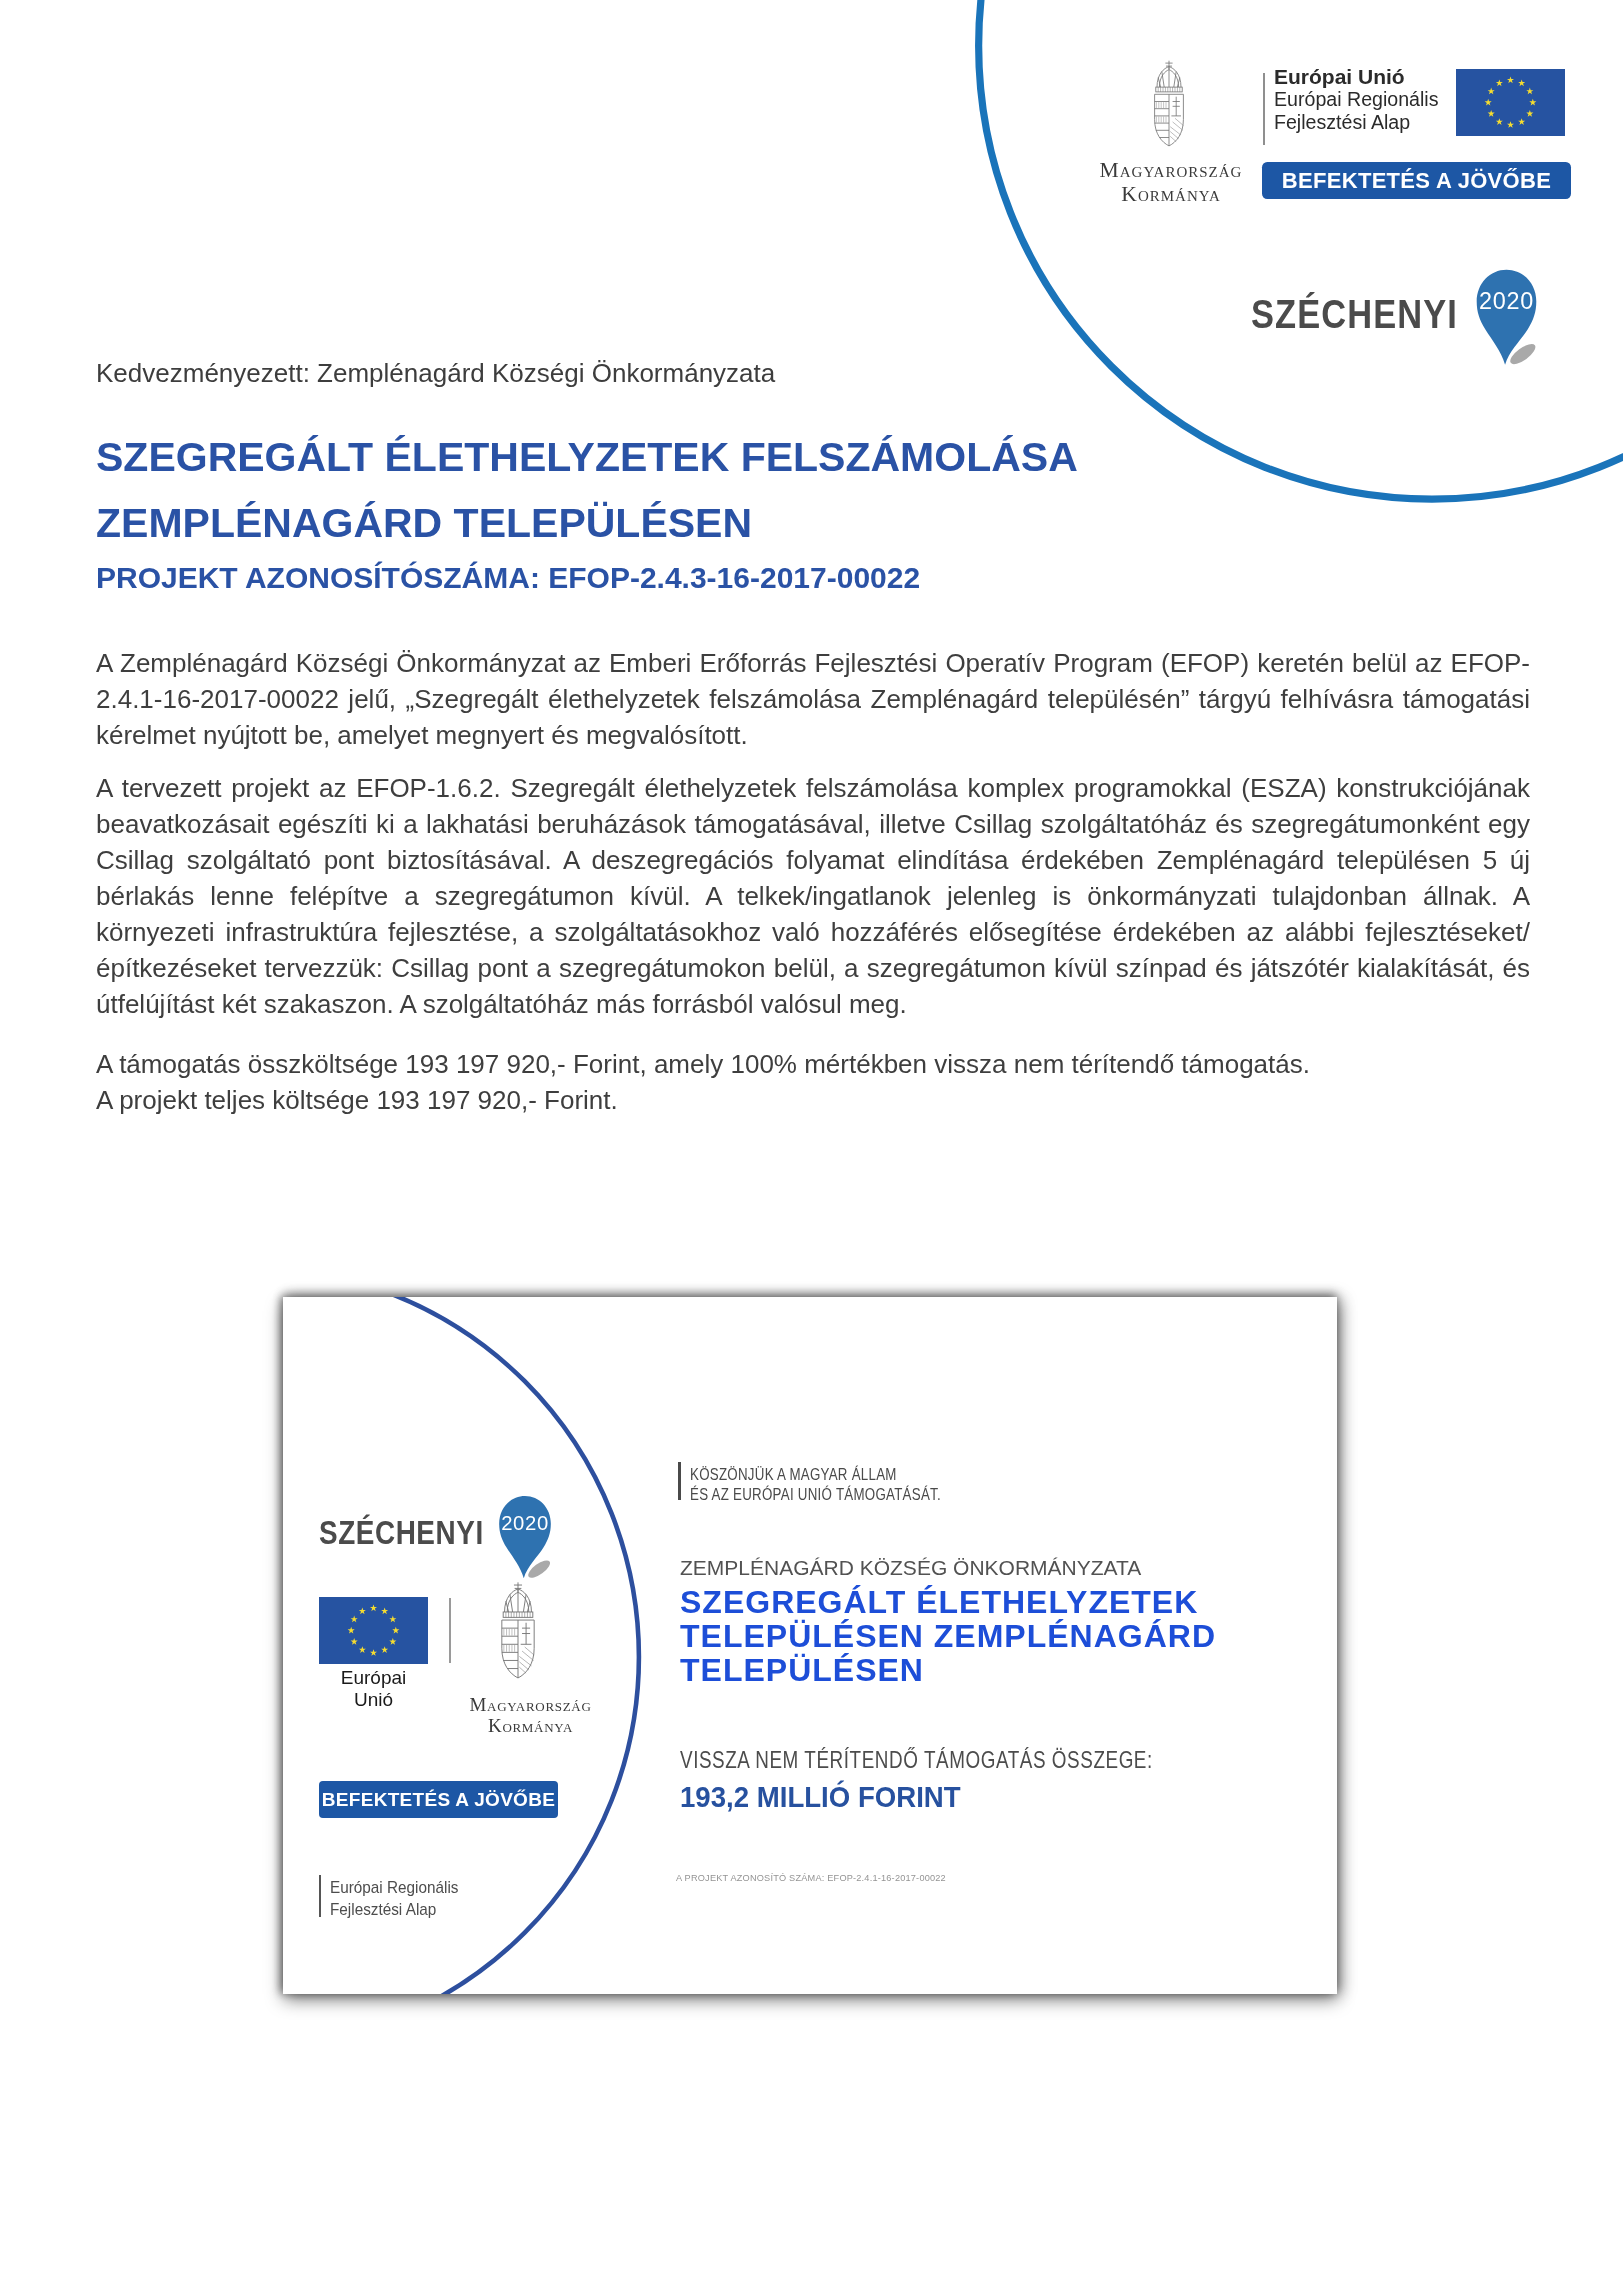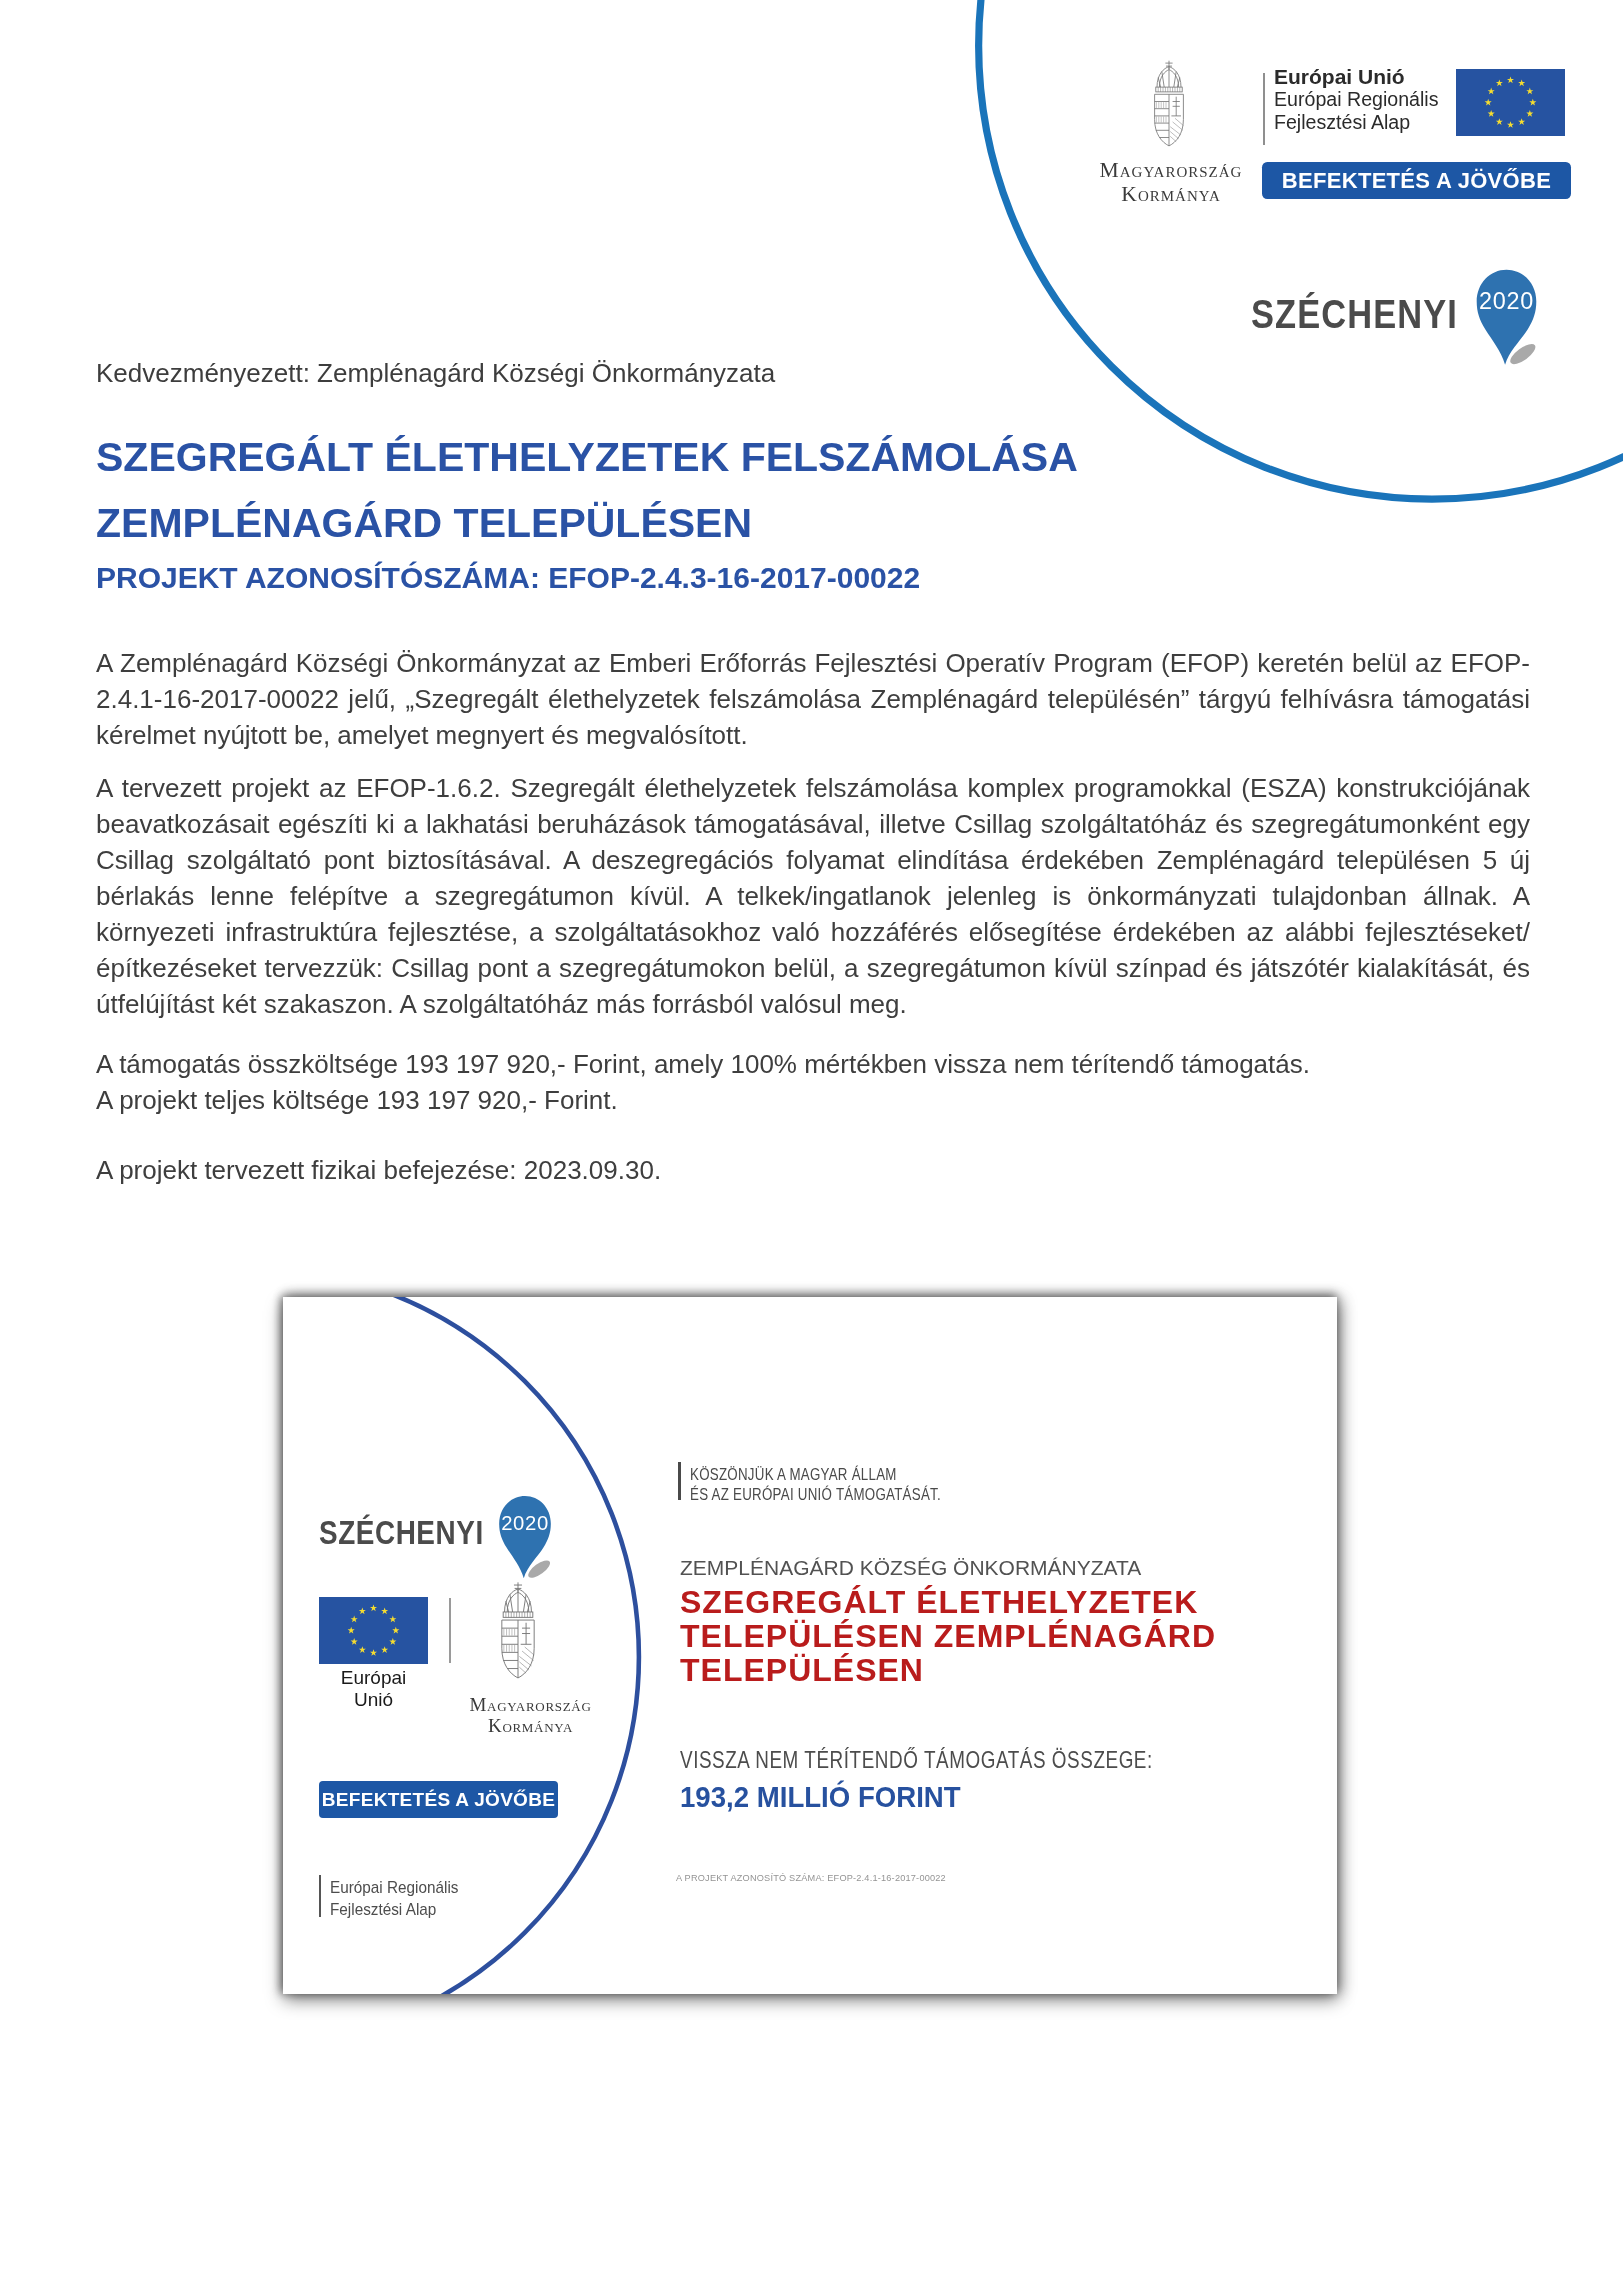--- a/index.html
+++ b/index.html
@@ -58,21 +58,21 @@
   .bb-banner{left:36px;top:484px;width:239px;height:37px;background:#1d57a5;border-radius:3.9px;
              color:#ffffff;font-weight:bold;font-size:19px;letter-spacing:0.3px;line-height:37px;text-align:center;}
   .bb-erdf-bar{left:36px;top:578px;width:2px;height:42px;background:#555555;}
   .bb-erdf{left:47px;top:580px;font-size:17px;line-height:21.6px;color:#4d4d4d;
            transform:scaleX(.9);transform-origin:left top;white-space:nowrap;}
   .bb-thanks-bar{left:395px;top:165px;width:2.6px;height:38px;background:#4a4a4a;}
   .bb-thanks{left:407px;top:168px;font-size:15.7px;line-height:19.6px;letter-spacing:0.3px;color:#4a4a4a;
              transform:scaleX(.85);transform-origin:left top;white-space:nowrap;}
   .bb-muni{left:397px;top:259px;font-size:21px;color:#525252;white-space:nowrap;}
   .bb-title{left:397px;top:288px;font-size:32px;font-weight:bold;line-height:34px;letter-spacing:1px;
-            color:#b91c1c;}
+            color:#1d4ed8;}
   .bb-grant-label{left:397px;top:450px;font-size:23.6px;color:#4c4c4c;letter-spacing:0.7px;
                   transform:scaleX(.8);transform-origin:left top;white-space:nowrap;}
   .bb-amount{left:397px;top:483px;font-size:30px;font-weight:bold;color:#27519f;
              transform:scaleX(.92);transform-origin:left top;white-space:nowrap;}
   .bb-small{left:393px;top:576px;font-size:9.2px;letter-spacing:0.2px;color:#949494;white-space:nowrap;}
 </style>
 </head>
 <body>
 
 <svg width="0" height="0" style="position:absolute" aria-hidden="true">
@@ -156,21 +156,20 @@
 
   <div class="abs beneficiary">Kedvezményezett: Zemplénagárd Községi Önkormányzata</div>
 
   <div class="abs project-id">PROJEKT AZONOSÍTÓSZÁMA: EFOP-2.4.3-16-2017-00022</div>
 
   <div class="abs bodycopy">
     <p class="j p1">A Zemplénagárd Községi Önkormányzat az Emberi Erőforrás Fejlesztési Operatív Program (EFOP) keretén belül az EFOP-2.4.1-16-2017-00022 jelű, „Szegregált élethelyzetek felszámolása Zemplénagárd településén” tárgyú felhívásra támogatási kérelmet nyújtott be, amelyet megnyert és megvalósított.</p>
     <p class="j p2">A tervezett projekt az EFOP-1.6.2. Szegregált élethelyzetek felszámolása komplex programokkal (ESZA) konstrukciójának beavatkozásait egészíti ki a lakhatási beruházások támogatásával, illetve Csillag szolgáltatóház és szegregátumonként egy Csillag szolgáltató pont biztosításával.  A deszegregációs folyamat elindítása érdekében Zemplénagárd településen 5 új bérlakás lenne felépítve a szegregátumon kívül. A telkek/ingatlanok jelenleg is önkormányzati tulajdonban állnak. A környezeti infrastruktúra fejlesztése, a szolgáltatásokhoz való hozzáférés elősegítése érdekében az alábbi fejlesztéseket/ építkezéseket tervezzük: Csillag pont a szegregátumokon belül, a szegregátumon kívül színpad és játszótér kialakítását, és útfelújítást két szakaszon. A szolgáltatóház más forrásból valósul meg.</p>
     <p class="p3">A támogatás összköltsége 193 197 920,- Forint, amely 100% mértékben vissza nem térítendő támogatás.</p>
     <p class="p4">A projekt teljes költsége 193 197 920,- Forint.</p>
-    <p class="p5">A projekt tervezett fizikai befejezése: 2023.09.30.</p>
   </div>
 
   <div class="abs billboard">
 
     <svg class="abs bb-curve" width="1054" height="697" viewBox="0 0 1611 1065">
       <circle cx="-52" cy="550" r="596" fill="none" stroke="#2d4f9e" stroke-width="7"></circle>
     </svg>
 
     <div class="abs bb-sz-name">SZÉCHENYI</div>
     <svg class="abs bb-sz-pin" viewBox="0 0 100 148">

